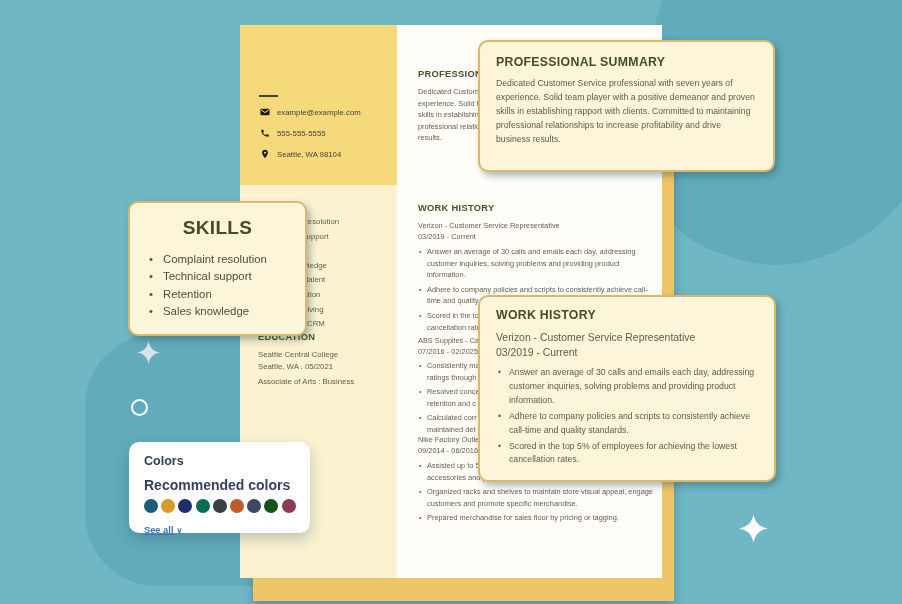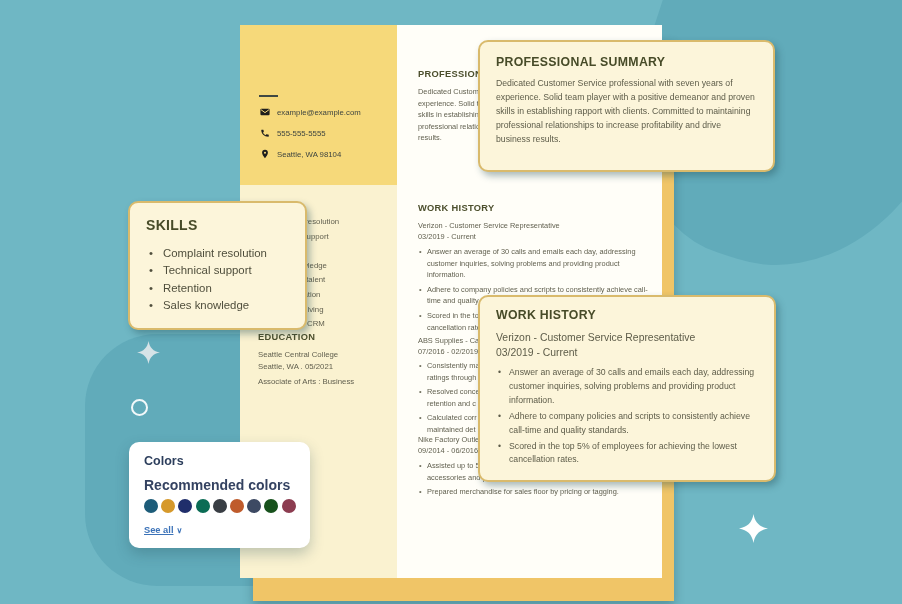--- a/index.html
+++ b/index.html
@@ -40,21 +40,21 @@
   .callout h3{margin:0;font-size:12.3px;letter-spacing:.3px;color:#474b28;font-weight:bold;}
   .co-body{font-size:8.7px;line-height:13.9px;margin-top:8px;}
   .co-sub{font-size:10.4px;line-height:14px;margin-top:9px;}
   .cbul{list-style:none;margin:6px 0 0;padding:0;font-size:8.7px;line-height:13.9px;}
   .cbul li{position:relative;padding-left:13px;margin-bottom:2px;}
   .cbul li::before{content:"•";position:absolute;left:2px;}
   .skbul{list-style:none;margin:12px 0 0;padding:0;font-size:11.4px;line-height:17.3px;color:#4f4e3c;}
   .skbul li{position:relative;padding-left:17px;}
   .skbul li::before{content:"•";position:absolute;left:3px;}
   
-  .colors-panel{position:absolute;left:129px;top:442px;width:181px;height:106px;box-sizing:border-box;
+  .colors-panel{position:absolute;left:129px;top:442px;width:181px;height:91px;box-sizing:border-box;
                 background:#ffffff;border-radius:10px;box-shadow:0 6px 14px rgba(35,75,85,.28);
                 padding:12px 15px;}
   .cp-title{font-size:12.5px;font-weight:bold;color:#2c3e5c;}
   .cp-sub{font-size:14px;font-weight:bold;color:#344261;margin-top:9px;}
   .swatch-row{display:flex;gap:3.2px;margin-top:6px;}
   .swatch{width:14px;height:14px;border-radius:50%;flex:none;cursor:pointer;}
   .see-all{display:inline-block;margin-top:12px;font-size:9.3px;font-weight:bold;color:#3b72b8;cursor:pointer;}
   .see-all .lbl{text-decoration:underline;}
   .see-all .chev{text-decoration:none;font-size:8px;margin-left:3px;}
 </style>
@@ -118,46 +118,47 @@
 
       <div class="rtxt abs" style="left:21px;top:195px;">Verizon - Customer Service Representative</div>
       <div class="rtxt abs" style="left:21px;top:206px;">03/2019 - Current</div>
       <ul class="rbul rtxt abs" style="left:21px;top:221px;width:238px;">
           <li>Answer an average of 30 calls and emails each day, addressing customer inquiries, solving problems and providing product information.</li>
           <li>Adhere to company policies and scripts to consistently achieve call-time and quality standards.</li>
           <li>Scored in the top 5% of employees for achieving the lowest cancellation rates.</li>
         </ul>
 
       <div class="rtxt abs" style="left:21px;top:310px;">ABS Supplies - Cal</div>
-      <div class="rtxt abs" style="left:21px;top:321px;">07/2016 - 02/2019</div>
+      <div class="rtxt abs" style="left:21px;top:321px;">07/2016 - 02/2025</div>
       <ul class="rbul rtxt frag abs" style="left:21px;top:335px;width:238px;">
           <li>Consistently ma
 ratings through</li>
           <li>Resolved conce
 retention and c</li>
           <li>Calculated corr
 maintained det</li>
         </ul>
 
       <div class="rtxt abs" style="left:21px;top:409px;">Nike Factory Outle</div>
       <div class="rtxt abs" style="left:21px;top:420px;text-align:center;">09/2014 - 06/2016</div>
       <ul class="rbul rtxt abs" style="left:21px;top:435px;width:238px;">
           <li>Assisted up to 50 customers daily with questions regarding sizing, accessories and proper care for merchandise.</li>
+          <li>Organized racks and shelves to maintain store visual appeal, engage customers and promote specific merchandise.</li>
           <li>Prepared merchandise for sales floor by pricing or tagging.</li>
         </ul>
     </div>
   </div>
 
   <div class="callout" style="left:478px;top:40px;width:297px;min-height:132px;padding:13px 16px;">
     <h3>PROFESSIONAL SUMMARY</h3>
     <div class="co-body">Dedicated Customer Service professional with seven years of experience. Solid team player with a positive demeanor and proven skills in establishing rapport with clients. Committed to maintaining professional relationships to increase profitability and drive business results.</div>
   </div>
 
   <div class="callout" style="left:128px;top:201px;width:179px;min-height:121px;padding:14px 16px;">
-    <h3 style="font-size:14px;">SKILLS</h3>
+    <h3 style="font-size:19px;text-align:center;">SKILLS</h3>
     <ul class="skbul">
         <li>Complaint resolution</li>
         <li>Technical support</li>
         <li>Retention</li>
         <li>Sales knowledge</li>
       </ul>
   </div>
 
   <div class="callout" style="left:478px;top:295px;width:298px;min-height:163px;padding:11px 16px;">
     <h3>WORK HISTORY</h3>

